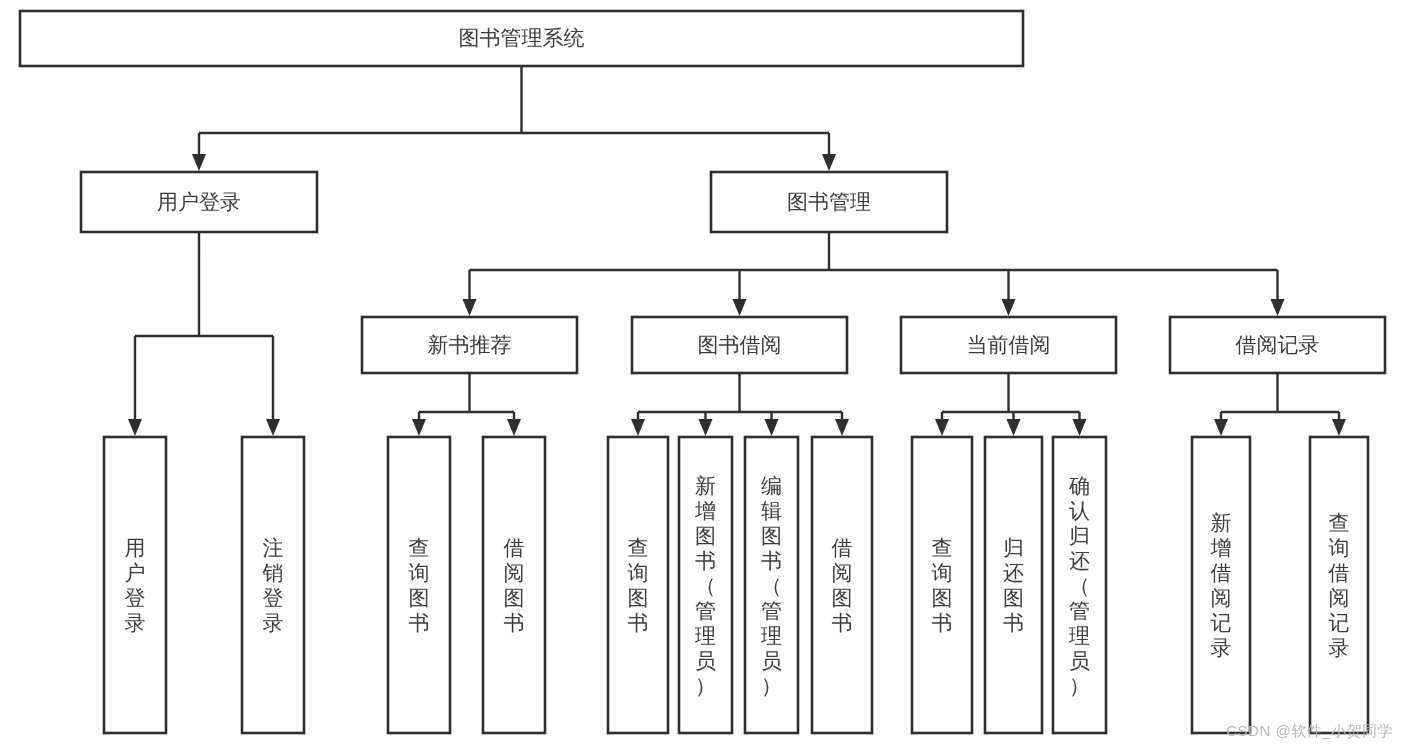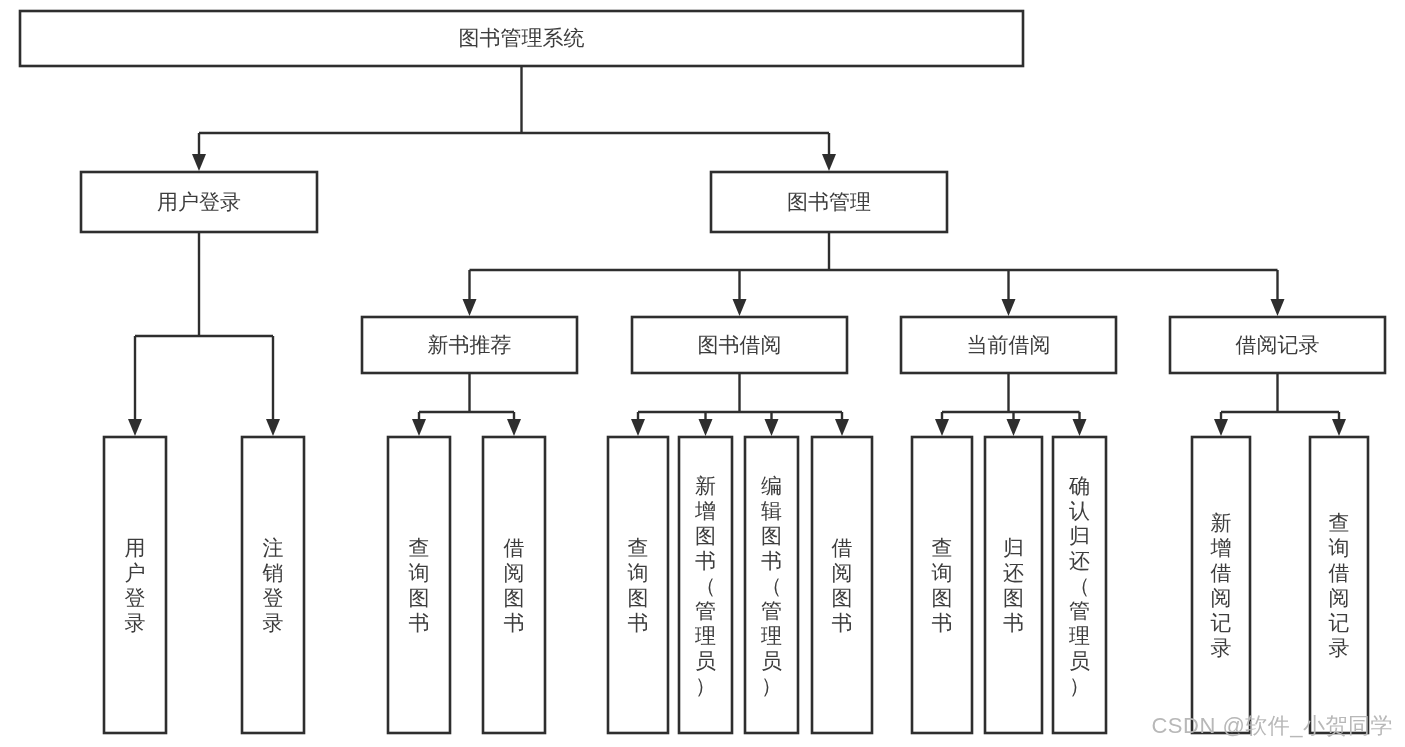--- a/index.html
+++ b/index.html
@@ -48,21 +48,21 @@
   }
   .arrow-head {
     fill: #2e2e2e;
     stroke: none;
   }
   .watermark {
     position: absolute;
     right: 12px;
     bottom: 6px;
     font-family: "Liberation Sans", "DejaVu Sans", sans-serif;
-    font-size: 22px;
+    font-size: 15px;
     color: #b8b8b8;
     letter-spacing: 0.5px;
     white-space: nowrap;
     pointer-events: none;
   }
 </style>
 </head>
 <body>
 
 <div id="diagram-root">

